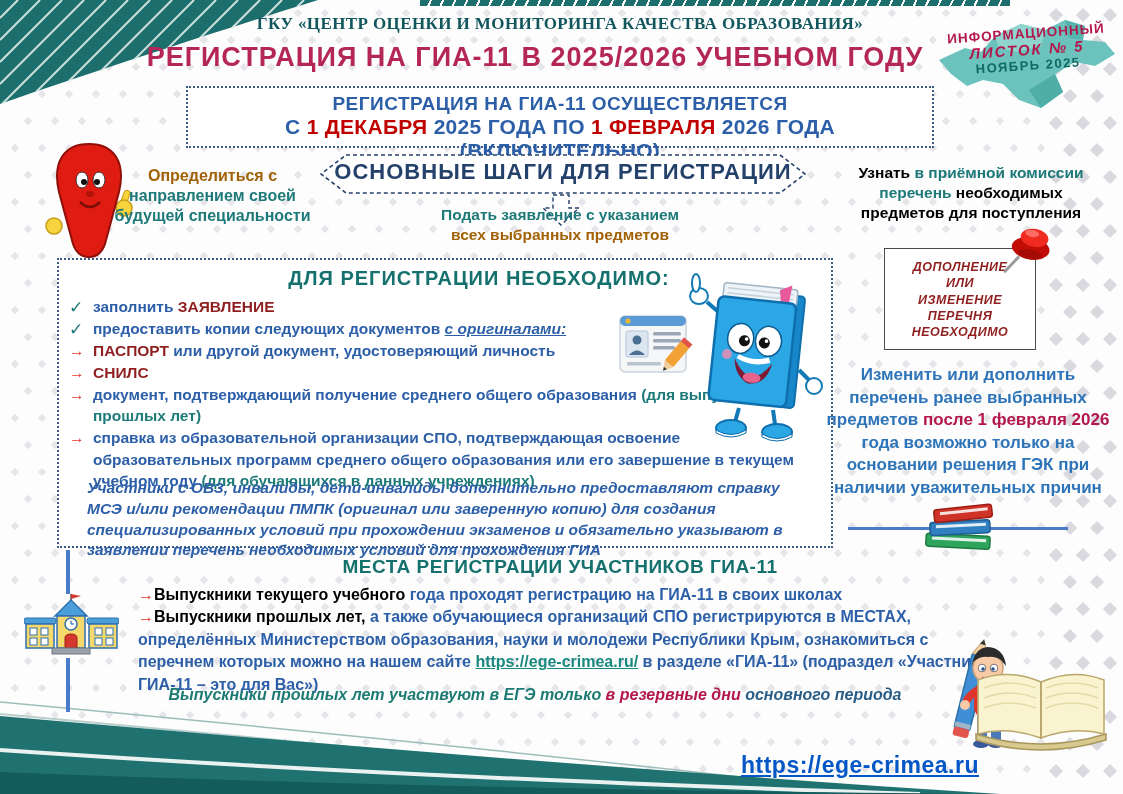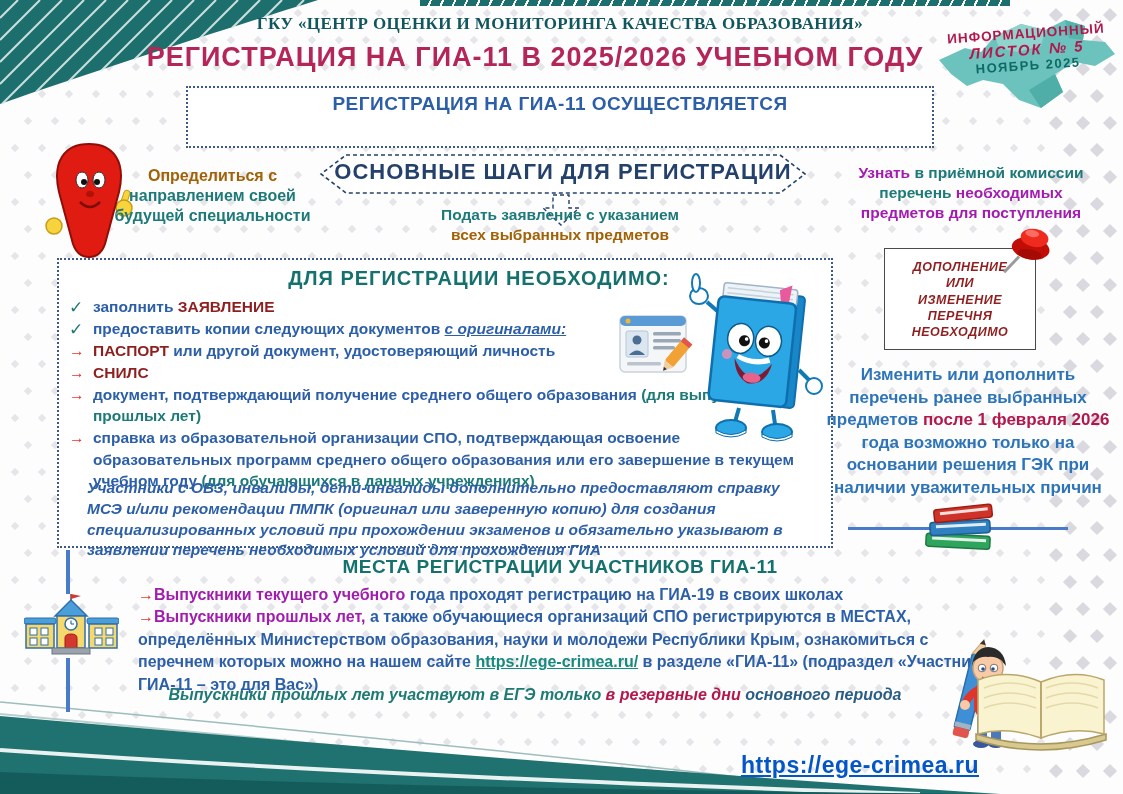--- a/index.html
+++ b/index.html
@@ -52,21 +52,21 @@
   .chk-item{position:relative;padding-left:26px;font-size:15.5px;font-weight:bold;line-height:1.36;margin-bottom:1px;}
   .mk{position:absolute;left:2px;top:0;}
   .mk-check{color:#1d7a79;font-size:17px;}
   .mk-arrow{color:#e2342b;}
   .ovz{position:absolute;left:28px;top:218px;width:718px;font-size:15.5px;font-weight:bold;font-style:italic;color:#2c5fa8;line-height:1.34;}
   .docicon{position:absolute;left:560px;top:55px;}
   .mascot{position:absolute;left:618px;top:0px;}
   
   .p-blue{color:#2c5fa8}.p-blue3{color:#2c5fa8}.p-darkred{color:#8f1f1f}.p-teal{color:#1d7a79}
   .p-emph{color:#2c5fa8;font-style:italic;text-decoration:underline}
-  .p-crimson{color:#a21caf}.p-crimson2{color:#b3174c}.p-red{color:#e2342b}
+  .p-crimson{color:#000000}.p-crimson2{color:#b3174c}.p-red{color:#e2342b}
   .p-blue2{color:#2d74b8}.p-link{color:#17897e;text-decoration:underline;cursor:pointer}
   .p-tealit{color:#1e7b74}.p-crimsonit{color:#b3174c}.p-navyit{color:#2a5d85}
   
   .change-note{position:absolute;left:822px;top:364px;width:292px;z-index:2;text-align:center;
      font-size:17px;font-weight:bold;line-height:1.33;}
   .books-line{position:absolute;left:848px;top:527px;width:220px;height:3px;background:#4a7bc8;z-index:2;}
   .books-stack{position:absolute;left:922px;top:494px;z-index:3;}
   
   .vline{position:absolute;left:66px;width:4px;background:#4a7bc8;z-index:2;}
   .vl1{top:550px;height:44px;}.vl2{top:658px;height:54px;}
@@ -1318,20 +1318,21 @@
     </svg>
     <div class="ib-text">
       <div class="ib-l1">ИНФОРМАЦИОННЫЙ</div>
       <div class="ib-l2">ЛИСТОК № 5</div>
       <div class="ib-l3">НОЯБРЬ 2025</div>
     </div>
   </div>
 
   <div class="period-box">
     <div class="period-l1">РЕГИСТРАЦИЯ НА ГИА-11 ОСУЩЕСТВЛЯЕТСЯ</div>
+    <div class="period-l2"><span class="p-blue3">С </span><span class="p-r2" style="color: rgb(192, 0, 0);">1 ДЕКАБРЯ</span><span class="p-blue3"> 2025 ГОДА ПО </span><span class="p-r2" style="color: rgb(192, 0, 0);">1 ФЕВРАЛЯ</span><span class="p-blue3"> 2026 ГОДА (ВКЛЮЧИТЕЛЬНО)</span></div>
   </div>
 
   <svg style="position:absolute;left:42px;top:140px;z-index:2" width="95" height="165" viewBox="0 0 95 165">
     <circle cx="12" cy="86" r="8" fill="#f7d33d" stroke="#c79b16" stroke-width="1.5"></circle>
     <rect x="80" y="50" width="6" height="18" rx="3" fill="#f7d33d" stroke="#c79b16" transform="rotate(18 83 59)"></rect>
     <circle cx="82" cy="68" r="8" fill="#f7d33d" stroke="#c79b16" stroke-width="1.5"></circle>
     <path d="M47,4 C72,4 84,22 77,52 L63,104 C60,113 54,117 47,117 C40,117 34,113 31,104 L17,52 C10,22 22,4 47,4 Z" fill="#e01b12" stroke="#8f0f08" stroke-width="2"></path>
     <ellipse cx="40" cy="40" rx="6" ry="8" fill="#fff" stroke="#333" stroke-width="1"></ellipse>
     <ellipse cx="57" cy="40" rx="6" ry="8" fill="#fff" stroke="#333" stroke-width="1"></ellipse>
     <circle cx="42" cy="42" r="3" fill="#111"></circle>
@@ -1485,21 +1486,21 @@
     <rect x="33" y="24" width="28" height="32" fill="#f6d96d" stroke="#2f6fb0" stroke-width="1.5"></rect>
     <circle cx="47" cy="32" r="6" fill="#fff" stroke="#2f6fb0" stroke-width="1.5"></circle>
     <line x1="47" y1="32" x2="47" y2="28.5" stroke="#2f6fb0" stroke-width="1.2"></line>
     <line x1="47" y1="32" x2="50" y2="32" stroke="#2f6fb0" stroke-width="1.2"></line>
     <path d="M41,56 V46 Q41,42 47,42 Q53,42 53,46 V56 Z" fill="#d3372e" stroke="#9c1f16"></path>
     <rect x="28" y="56" width="38" height="6" fill="#9aa3ab" stroke="#6e7780"></rect>
   </svg>
 
   <div class="places-title">МЕСТА РЕГИСТРАЦИИ УЧАСТНИКОВ ГИА-11</div>
   <div class="places-par">
-    <div><span class="p-red">→</span><span class="p-crimson">Выпускники текущего учебного </span><span class="p-blue">года проходят регистрацию на ГИА-19 в своих школах</span></div>
+    <div><span class="p-red">→</span><span class="p-crimson">Выпускники текущего учебного </span><span class="p-blue">года проходят регистрацию на ГИА-11 в своих школах</span></div>
     <div><span class="p-red">→</span><span class="p-crimson">Выпускники прошлых лет,</span><span class="p-blue"> а также обучающиеся организаций СПО регистрируются в МЕСТАХ, определённых Министерством образования, науки и молодежи Республики Крым, ознакомиться с перечнем которых можно на нашем сайте </span><span class="p-link">https://ege-crimea.ru/</span><span class="p-blue"> в разделе «ГИА-11» (подраздел «Участники ГИА-11 – это для Вас»)</span></div>
   </div>
   <div class="reserve-line"><span class="p-tealit">Выпускники прошлых лет участвуют в ЕГЭ только </span><span class="p-crimsonit">в резервные дни</span><span class="p-navyit"> основного периода</span></div>
 
   <svg class="boy-illustration" width="190" height="132" viewBox="0 0 190 132">
     <g transform="rotate(14 42 60)">
       <rect x="34" y="18" width="16" height="76" rx="2" fill="#3f8fd6" stroke="#2b6ea8" stroke-width="1.5"></rect>
       <polygon points="34,18 50,18 42,2" fill="#f0cfa0" stroke="#caa77a"></polygon>
       <polygon points="39,7 45,7 42,2" fill="#333"></polygon>
       <rect x="34" y="88" width="16" height="5" fill="#9fb4c4"></rect>

